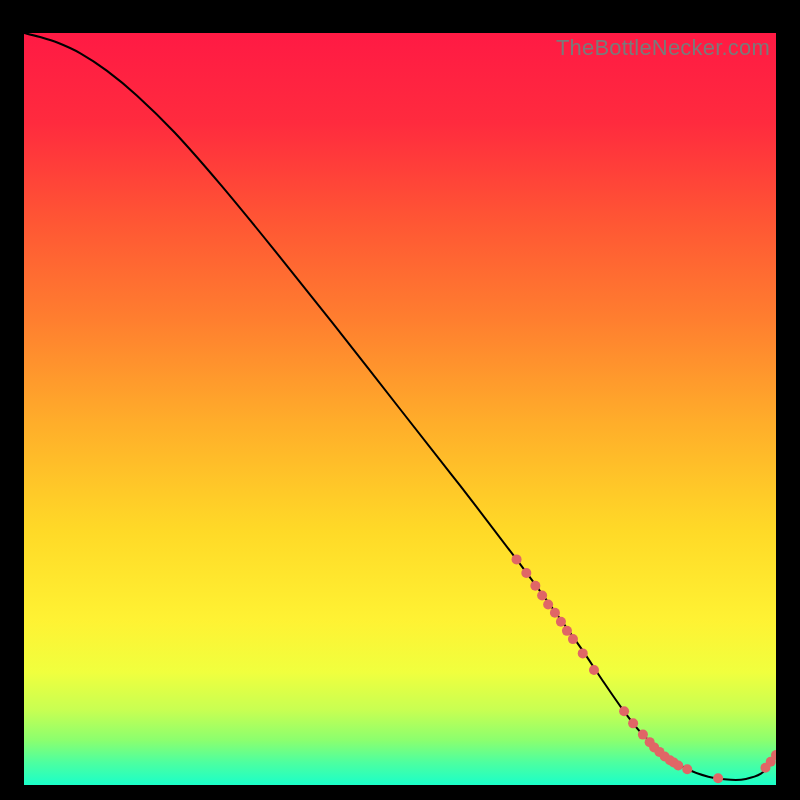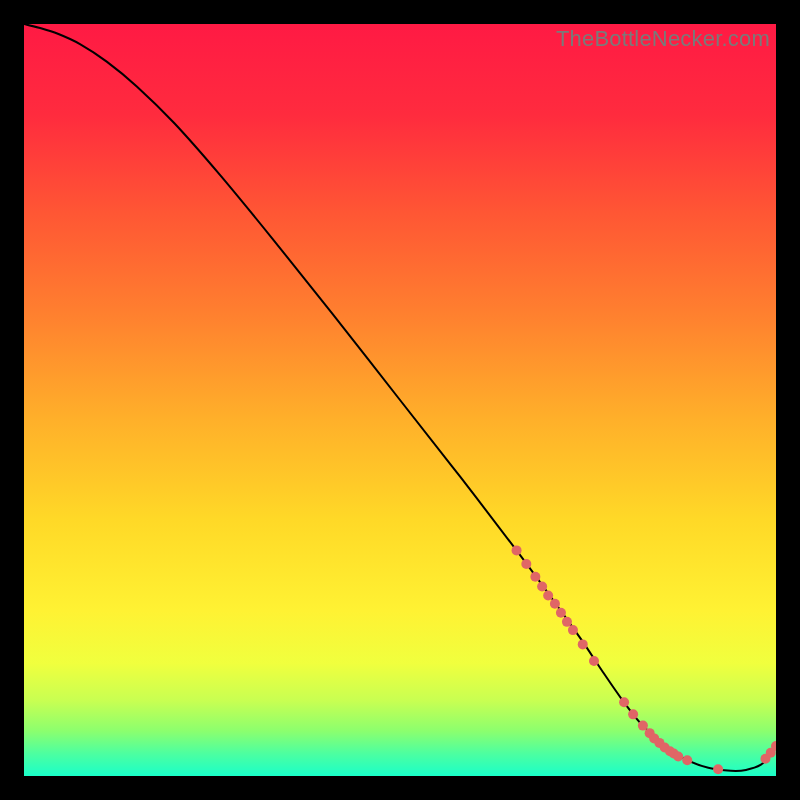--- a/index.html
+++ b/index.html
@@ -6,21 +6,21 @@
     margin: 0;
     padding: 0;
     width: 800px;
     height: 800px;
     background: #000000;
     overflow: hidden;
   }
   .frame {
     position: absolute;
     left: 24px;
-    top: 24px;
+    top: 33px;
     width: 752px;
     height: 752px;
     background: #fde047;
   }
   .plot {
     position: absolute;
     left: 0;
     top: 0;
     width: 752px;
     height: 752px;

